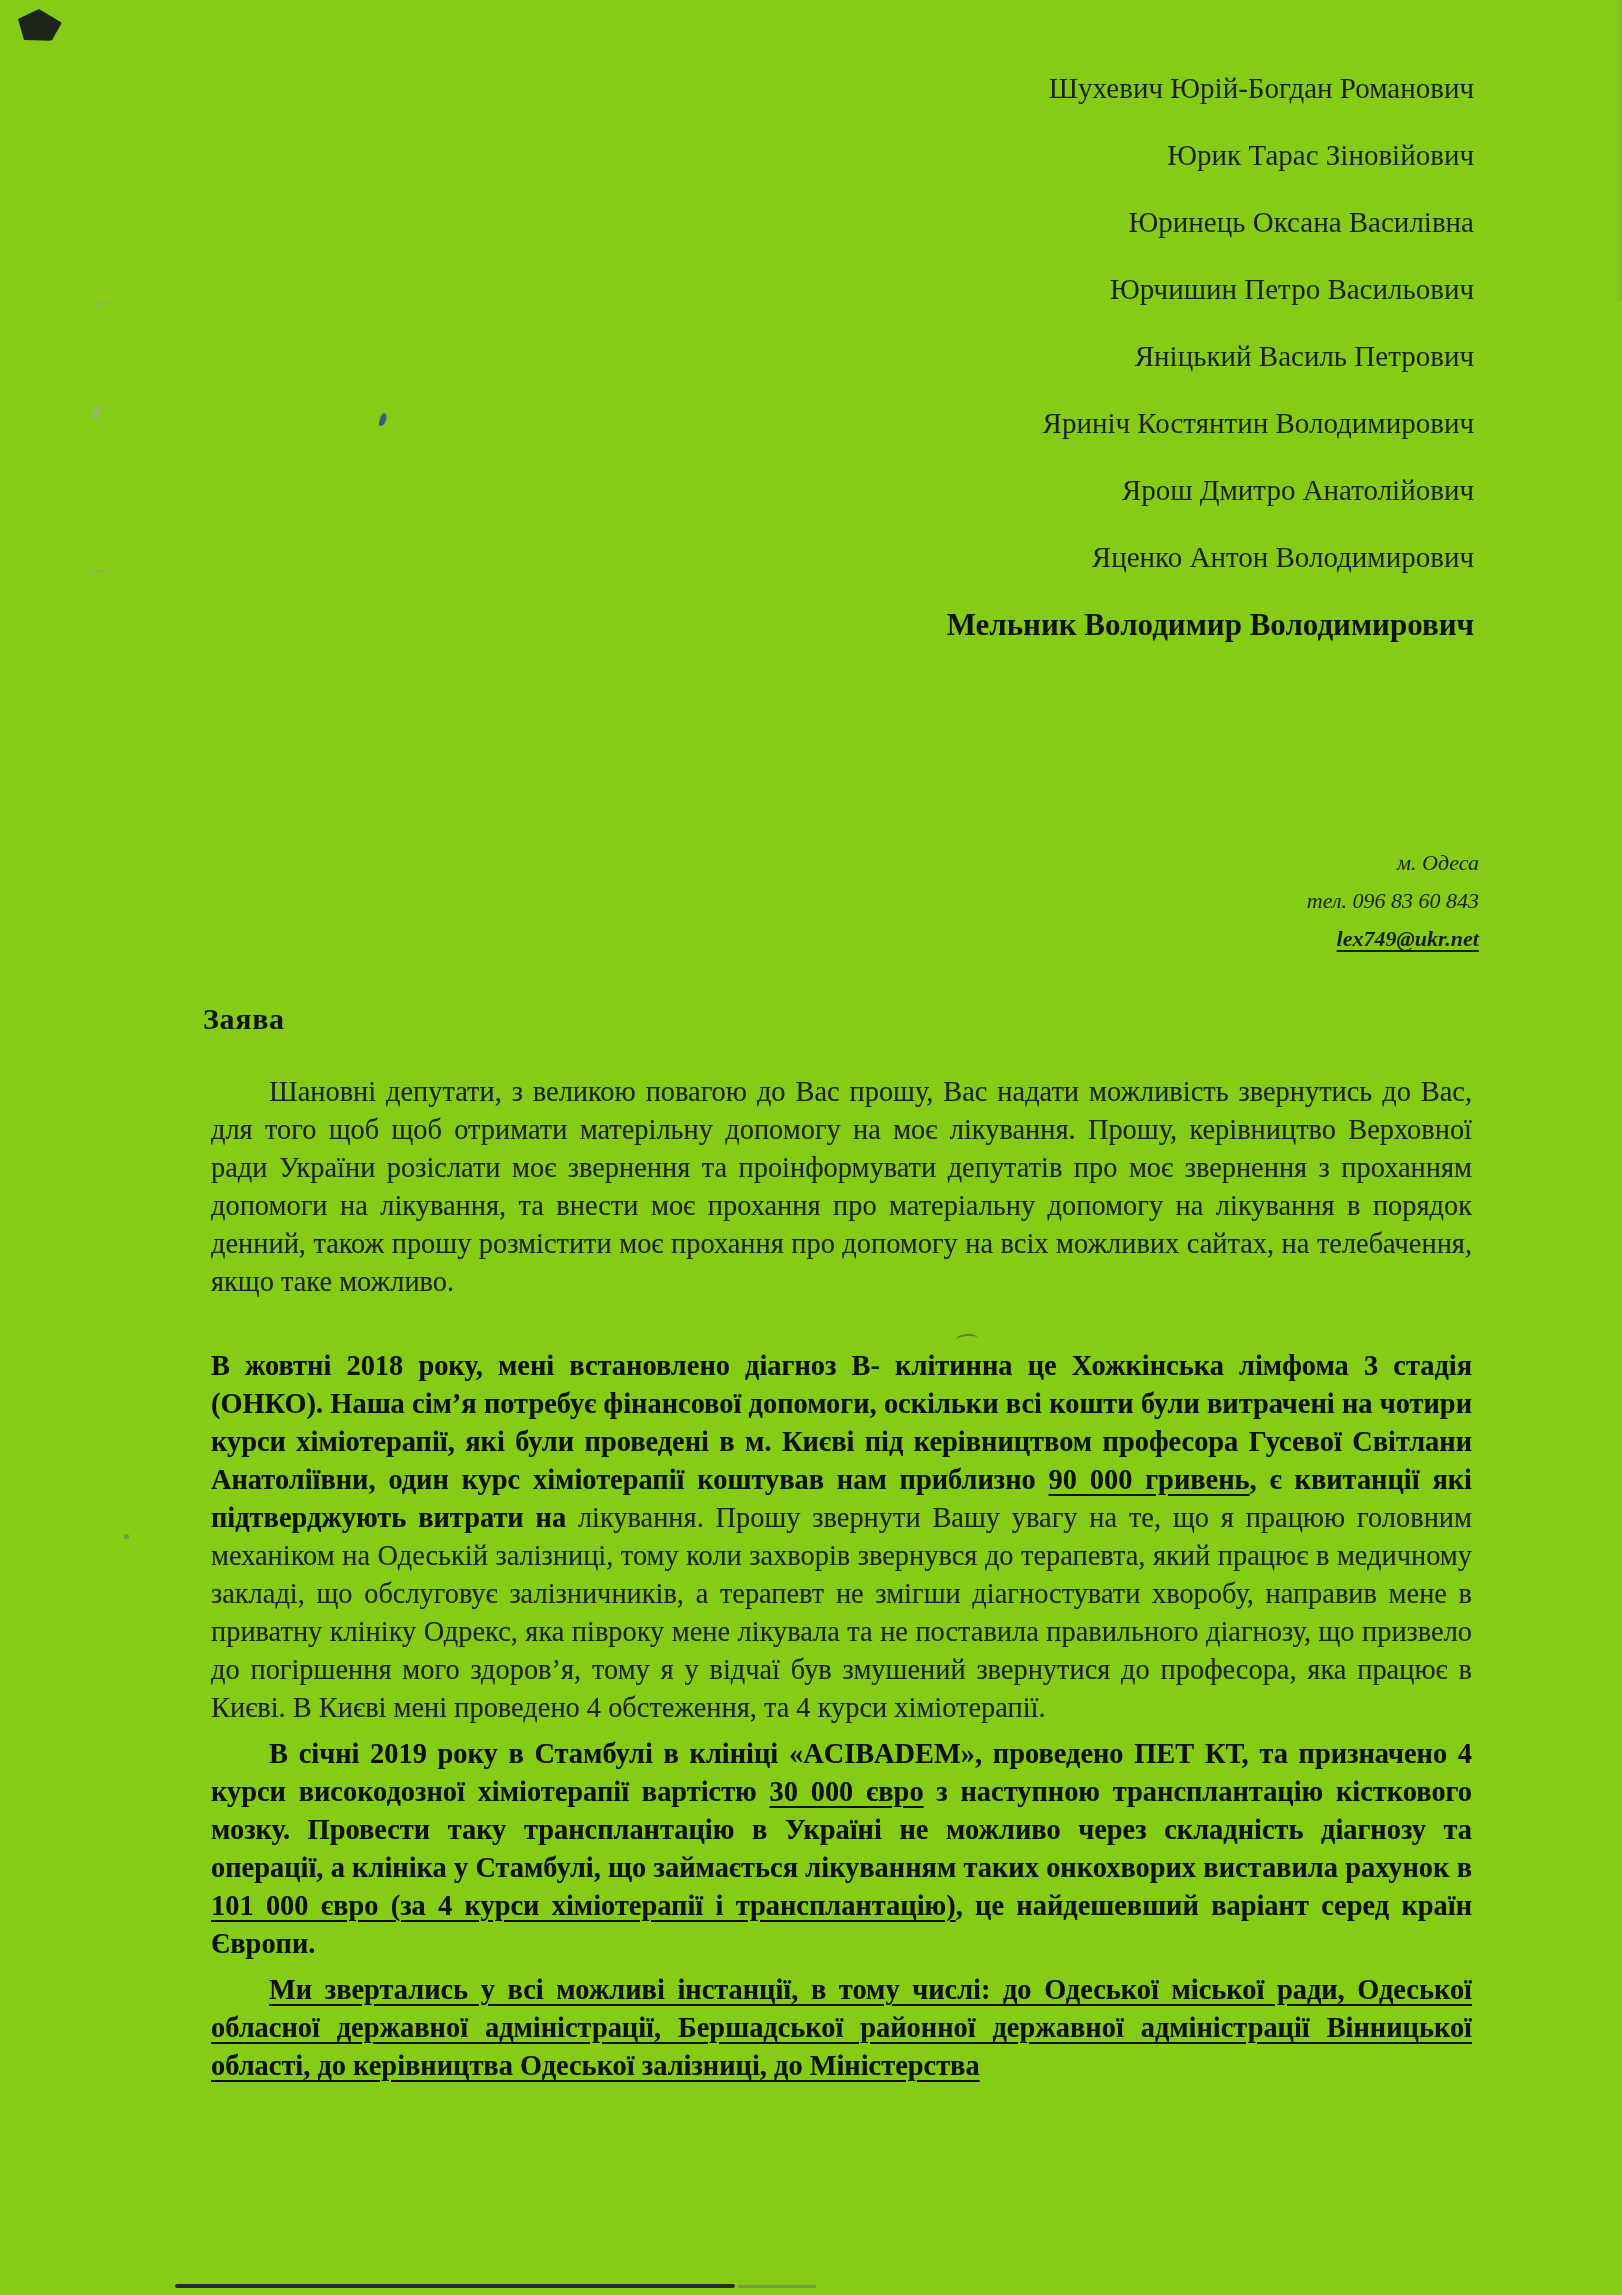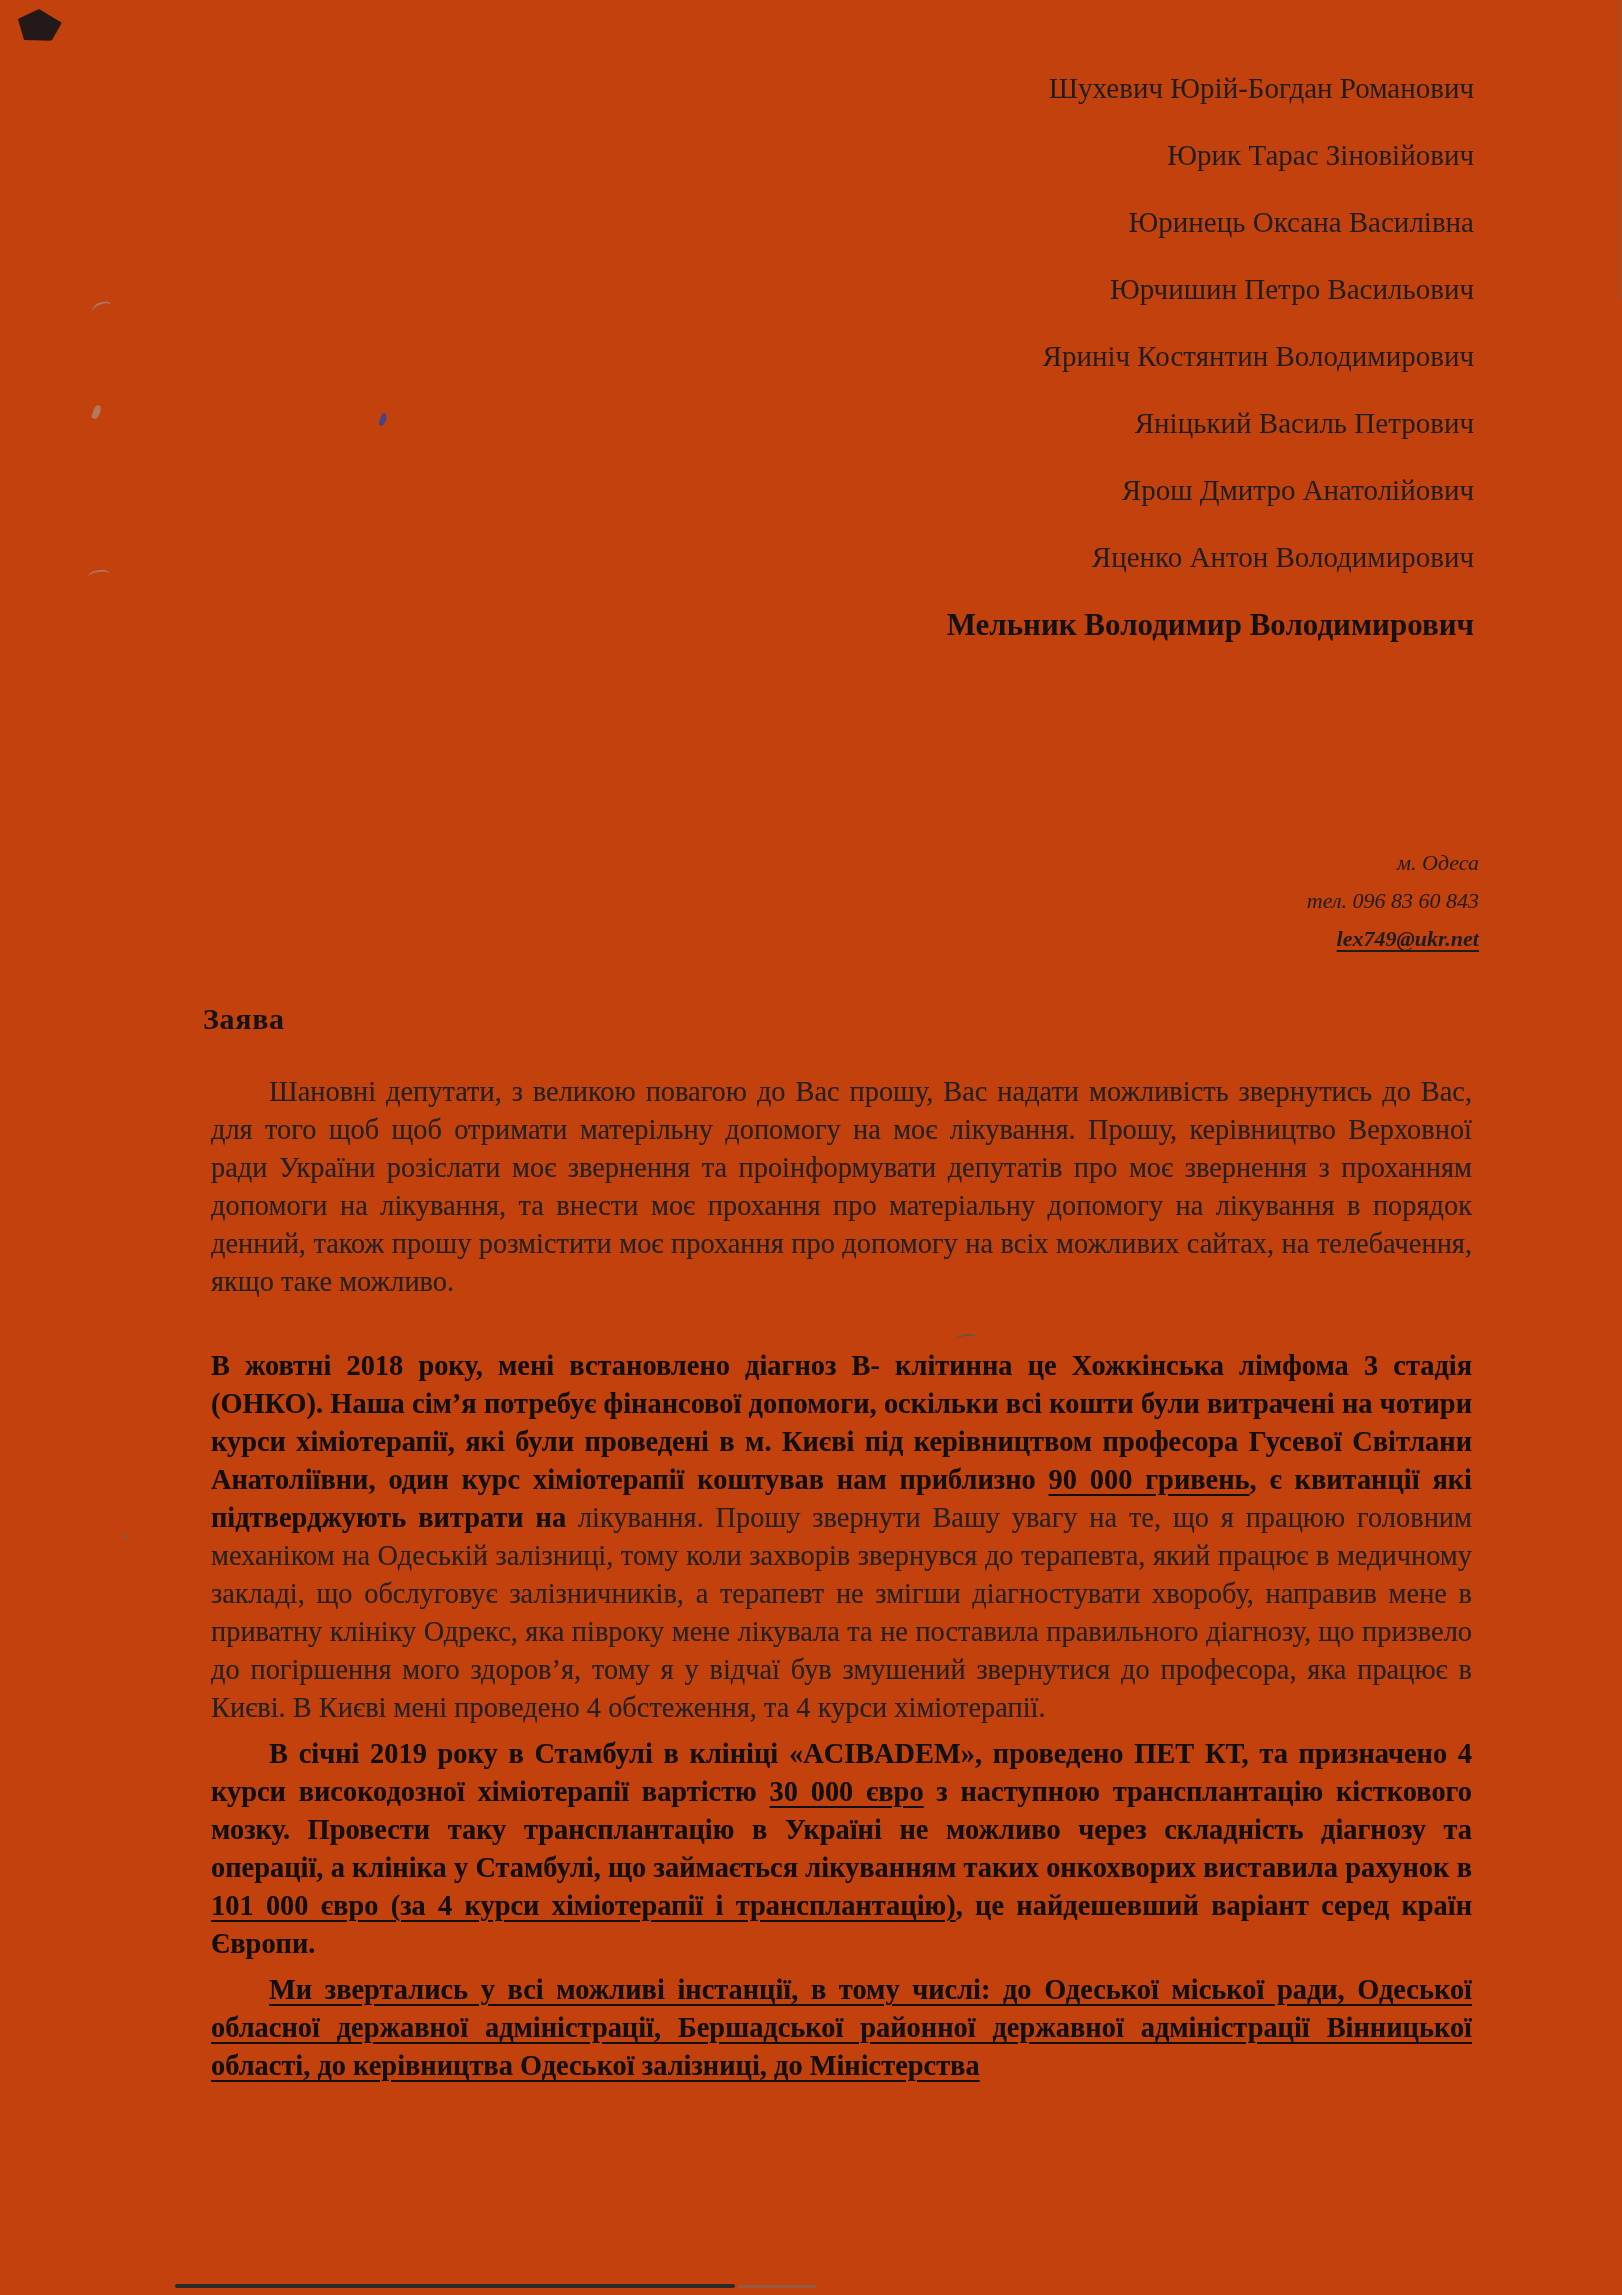--- a/index.html
+++ b/index.html
@@ -1,21 +1,21 @@
 <!DOCTYPE html>
 <html style="font-size:10.5px"><head>
 <meta charset="utf-8">
 <style>
   html, body { margin: 0; padding: 0; background: #ffffff; }
 
   .page {
     position: relative;
     width: 1623px;
     height: 2295px;
-    background: #c2410c;
+    background: #84cc16;
     font-family: "Liberation Serif", "DejaVu Serif", serif;
     color: #202023;
     overflow: hidden;
   }
 
   
   .addressees {
     position: absolute;
     top: 55px;
     right: 149px;
@@ -162,22 +162,22 @@
   <div class="artifact speck-1"></div>
   <div class="artifact bottom-line-1"></div>
   <div class="artifact bottom-line-2"></div>
   <div class="artifact edge-right"></div>
 
   <div class="addressees">
     <div class="addr-line">Шухевич Юрій-Богдан Романович</div>
     <div class="addr-line">Юрик Тарас Зіновійович</div>
     <div class="addr-line">Юринець Оксана Василівна</div>
     <div class="addr-line">Юрчишин Петро Васильович</div>
+    <div class="addr-line">Яніцький Василь Петрович</div>
     <div class="addr-line">Яриніч Костянтин Володимирович</div>
-    <div class="addr-line">Яніцький Василь Петрович</div>
     <div class="addr-line">Ярош Дмитро Анатолійович</div>
     <div class="addr-line">Яценко Антон Володимирович</div>
     <div class="addr-line bold">Мельник Володимир Володимирович</div>
   </div>
 
   <div class="contact">
     <div>м. Одеса</div>
     <div>тел. 096 83 60 843</div>
     <div class="email">lex749@ukr.net</div>
   </div>

